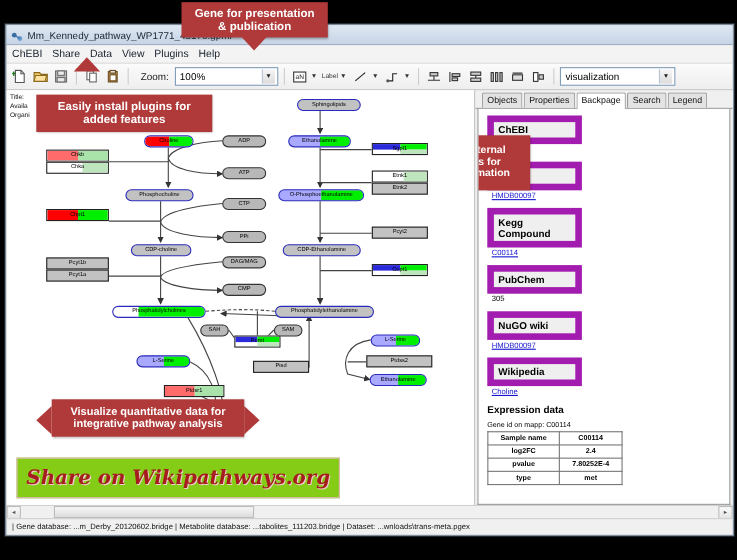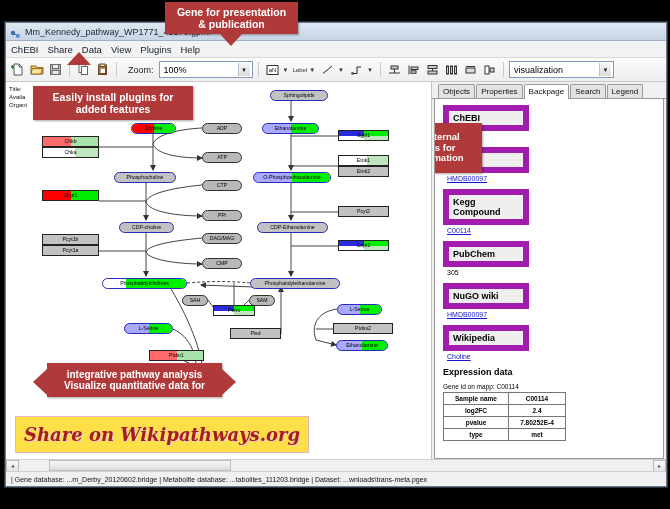--- a/index.html
+++ b/index.html
@@ -86,21 +86,21 @@
            box-shadow:1px 1px 2px rgba(0,0,0,.35);display:flex;align-items:center;justify-content:center;
            line-height:1.15;z-index:40;}
   .arrowdown{position:absolute;width:0;height:0;border-left:12px solid transparent;border-right:12px solid transparent;
              border-top:13px solid #b03a3a;z-index:40;}
   .arrowup{position:absolute;width:0;height:0;border-left:12px solid transparent;border-right:12px solid transparent;
            border-bottom:13px solid #b03a3a;z-index:40;}
   .arrowleft{position:absolute;width:0;height:0;border-top:13px solid transparent;border-bottom:13px solid transparent;
              border-right:14px solid #b03a3a;z-index:40;}
   .arrowright{position:absolute;width:0;height:0;border-top:13px solid transparent;border-bottom:13px solid transparent;
               border-left:14px solid #b03a3a;z-index:40;}
-  .sharebox{position:absolute;border:1px solid #e2b9b9;background:#fde047;display:flex;align-items:center;
+  .sharebox{position:absolute;border:1px solid #e2b9b9;background:#84cc16;display:flex;align-items:center;
             justify-content:center;z-index:41;}
   .sharetext{font-family:"DejaVu Serif",serif;font-style:italic;font-weight:bold;color:#a51d1d;font-size:18px;
              text-shadow:1px 1px 0 #f0cccc;}
 </style>
 </head>
 <body>
 
 <div id="app">
 
   <div class="titlebar">
@@ -441,22 +441,22 @@
             <span class="nlabel">Ptdsr1</span>
           </div>
         </div>
 
       <div class="callout" style="left:27px;top:4px;width:160px;height:34px;font-size:10.5px;flex-direction:column;">
         <span>Easily install plugins for</span>
         <span>added features</span>
       </div>
 
       <div class="callout" style="left:41px;top:281px;width:175px;height:34px;font-size:10px;flex-direction:column;">
+        <span>Visualize quantitative data  for</span>
         <span>integrative pathway analysis</span>
-        <span>Visualize quantitative data  for</span>
       </div>
       <div class="arrowleft" style="left:27px;top:287px;"></div>
       <div class="arrowright" style="left:216px;top:287px;"></div>
 
       <div class="sharebox" style="left:9px;top:334px;width:292px;height:35px;">
         <span class="sharetext">Share on Wikipathways.org</span>
       </div>
     </div>
 
     <div class="sideprops">

